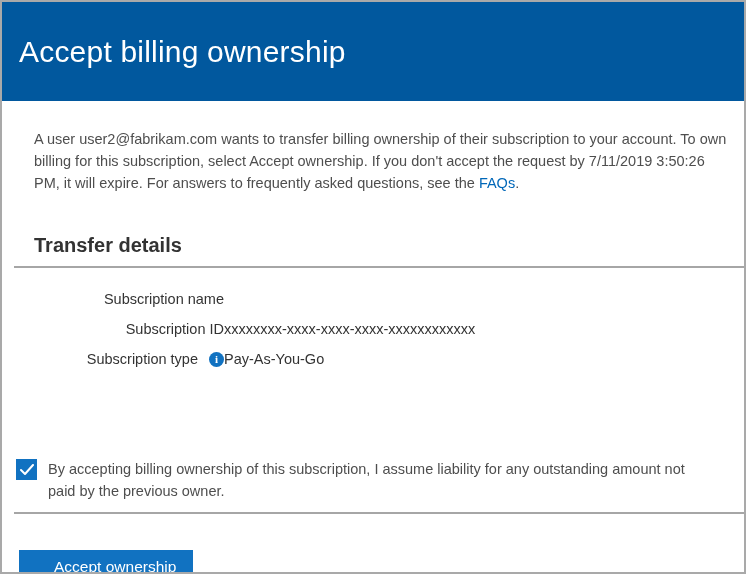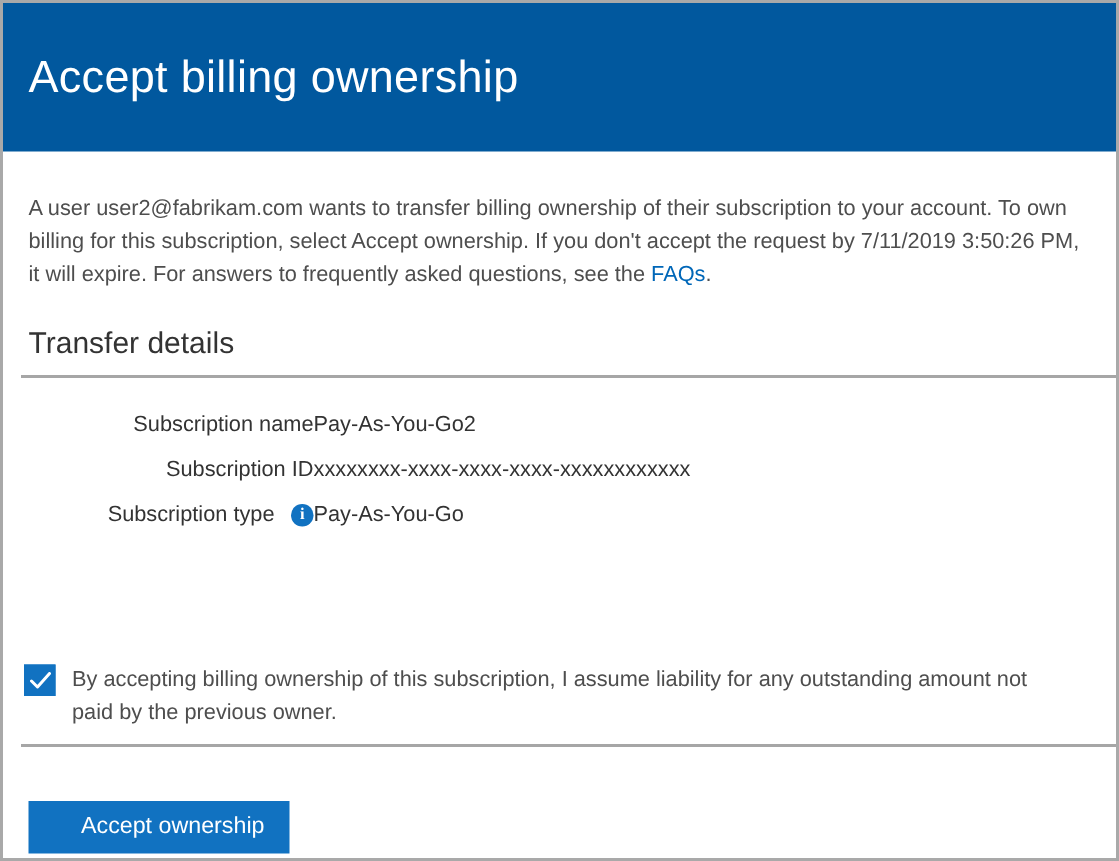--- a/index.html
+++ b/index.html
@@ -29,37 +29,37 @@
     background:var(--header-bg);
     display:flex;align-items:center;
     padding-left:17px;
   }
   .header h1{
     color:#fff;
     font-size:30px;
     font-weight:300;
     letter-spacing:.2px;
   }
-  .content{padding:0 16px 0 17px;}
+  .content{padding:0 16px 0 32px;}
   .intro{
     margin-top:27px;
     font-size:14.5px;
     line-height:22px;
     color:var(--text-body);
     max-width:712px;
   }
   .intro a{
     color:var(--link-blue);
     text-decoration:none;
     cursor:pointer;
   }
   .section-heading{
-    margin-top:24px;
+    margin-top:40px;
     font-size:20px;
-    font-weight:400;
+    font-weight:700;
     color:var(--text-dark);
   }
   .divider{
     height:2px;
     background:var(--divider-gray);
     margin-left:12px;
   }
   .divider.under-heading{margin-top:9px;}
   .rows{margin-top:16px;}
   .detail-row{
@@ -147,21 +147,20 @@
   </div>
 
   <div class="divider under-heading"></div>
 
   <div class="content rows">
 
     <div class="detail-row">
       <div class="detail-label-cell">
         <span>Subscription name</span>
       </div>
-      <span class="detail-value">Pay-As-You-Go2</span>
     </div>
 
     <div class="detail-row">
       <div class="detail-label-cell">
         <span>Subscription ID</span>
       </div>
       <span class="detail-value">xxxxxxxx-xxxx-xxxx-xxxx-xxxxxxxxxxxx</span>
     </div>
 
     <div class="detail-row">

